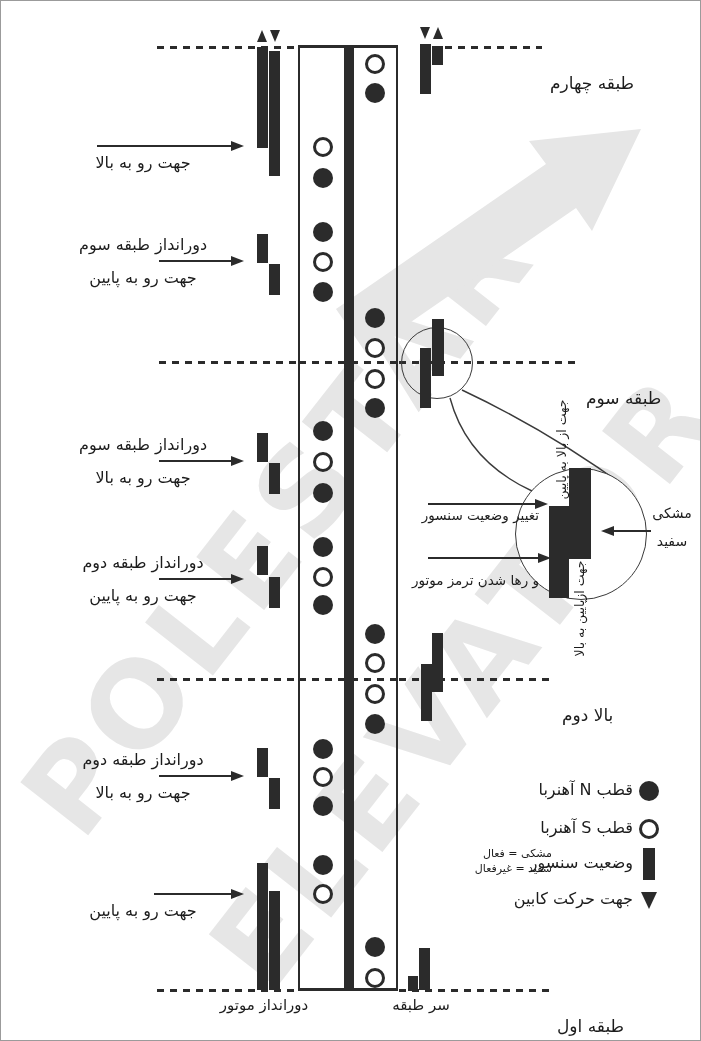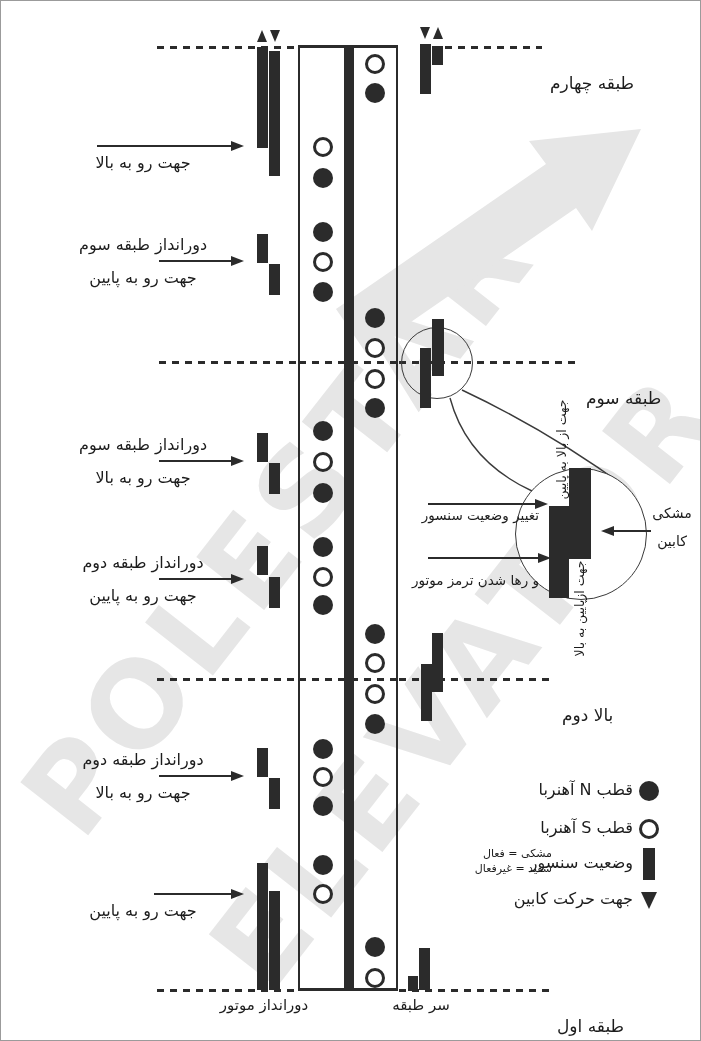--- a/index.html
+++ b/index.html
@@ -96,21 +96,21 @@
   <div class="rot-text" style="left:526px; top:600px; width:104px;">جهت ازپایین به بالا</div>
 
   <div class="detail-lbl" style="right:161px; top:506px;">تغییر وضعیت سنسور</div>
   <div class="detail-lbl" style="right:161px; top:535px;margin-top:36px;">و رها شدن ترمز موتور</div>
   <div class="arrow-line" style="left:427px; top:502px; width:108px;"></div>
   <div class="arrow-head-right" style="left:534px; top:498px;"></div>
   <div class="arrow-line" style="left:427px; top:556px; width:111px;"></div>
   <div class="arrow-head-right" style="left:537px; top:552px;"></div>
 
   <div class="stop-lbl" style="left:643px; top:504px;">مشکی</div>
-  <div class="stop-lbl" style="left:643px; top:532px;">کابین</div>
+  <div class="stop-lbl" style="left:643px; top:532px;">سفید</div>
   <div class="arrow-line" style="left:612px; top:529px; width:38px;"></div>
   <div class="arrow-head-left" style="left:600px; top:525px;"></div>
 
   <div class="bottom-lbl" style="left:188px; top:995px;">دورانداز موتور</div>
   <div class="bottom-lbl" style="left:345px; top:995px;">سر طبقه</div>
 
 <div class="dash" style="left:156px; top:45px; width:140px;"></div>
     <div class="dash" style="left:444px; top:45px; width:97px;"></div>
     <div class="floor-lbl" style="left:549px; top:35px;" dir="rtl">طبقه چهارم</div>
     <div class="dash" style="left:158px; top:360px; width:138px;"></div>

